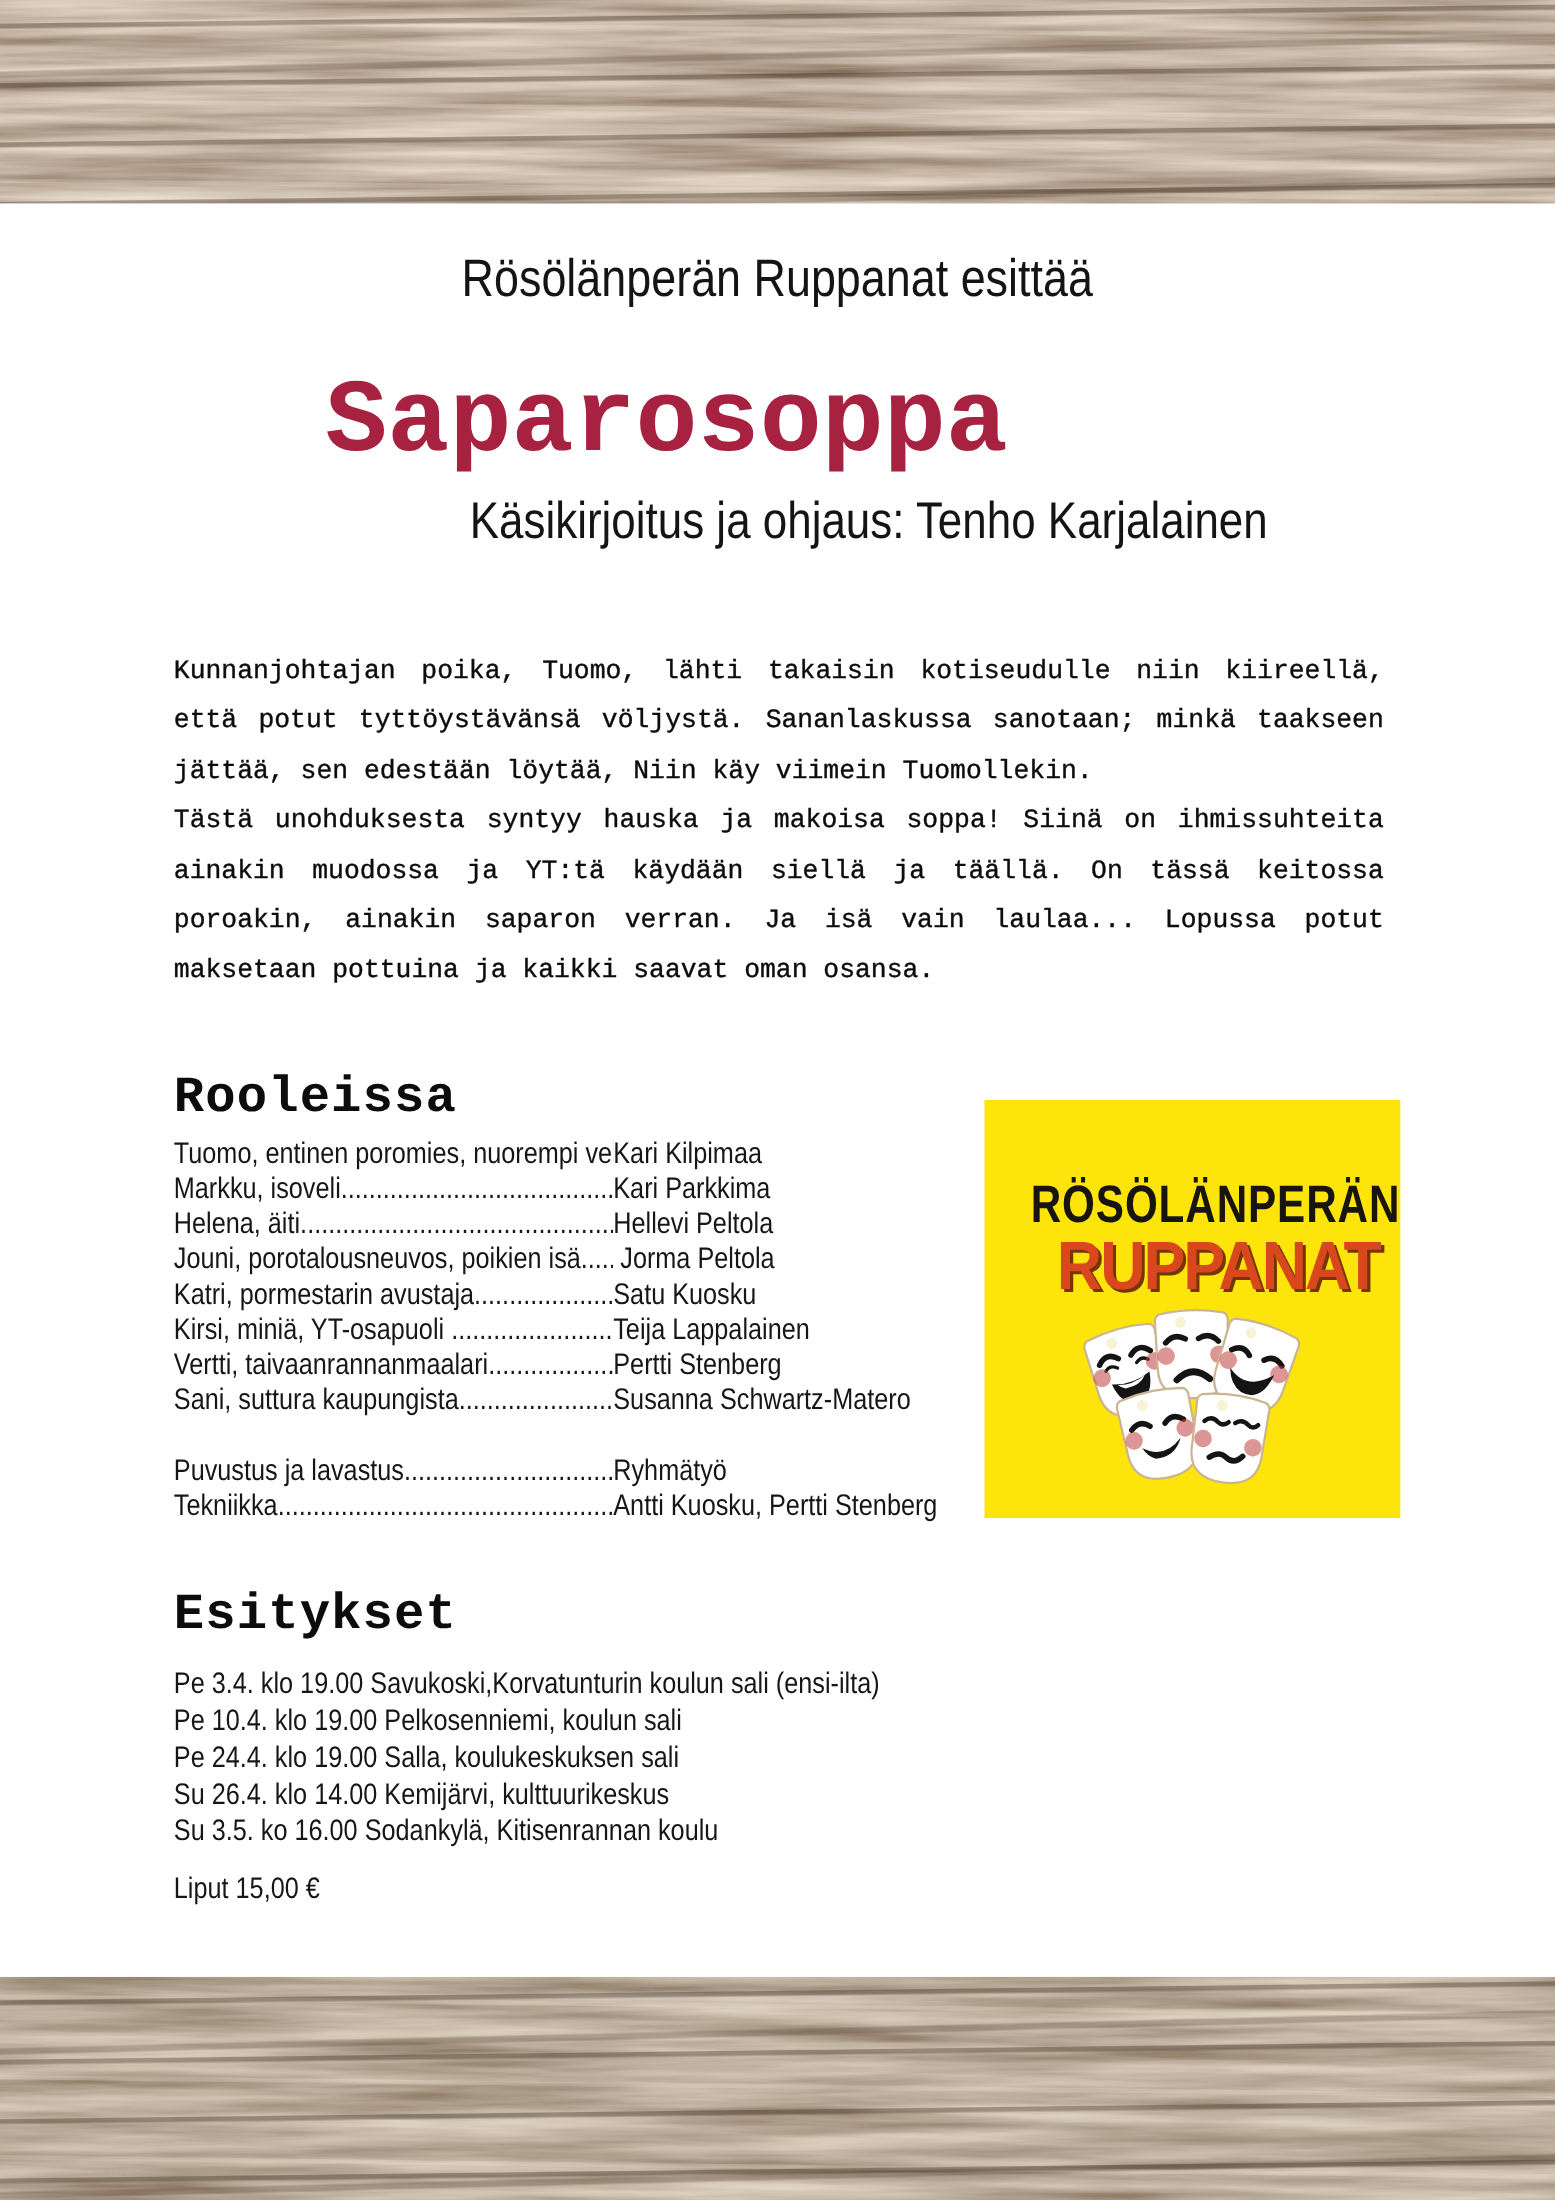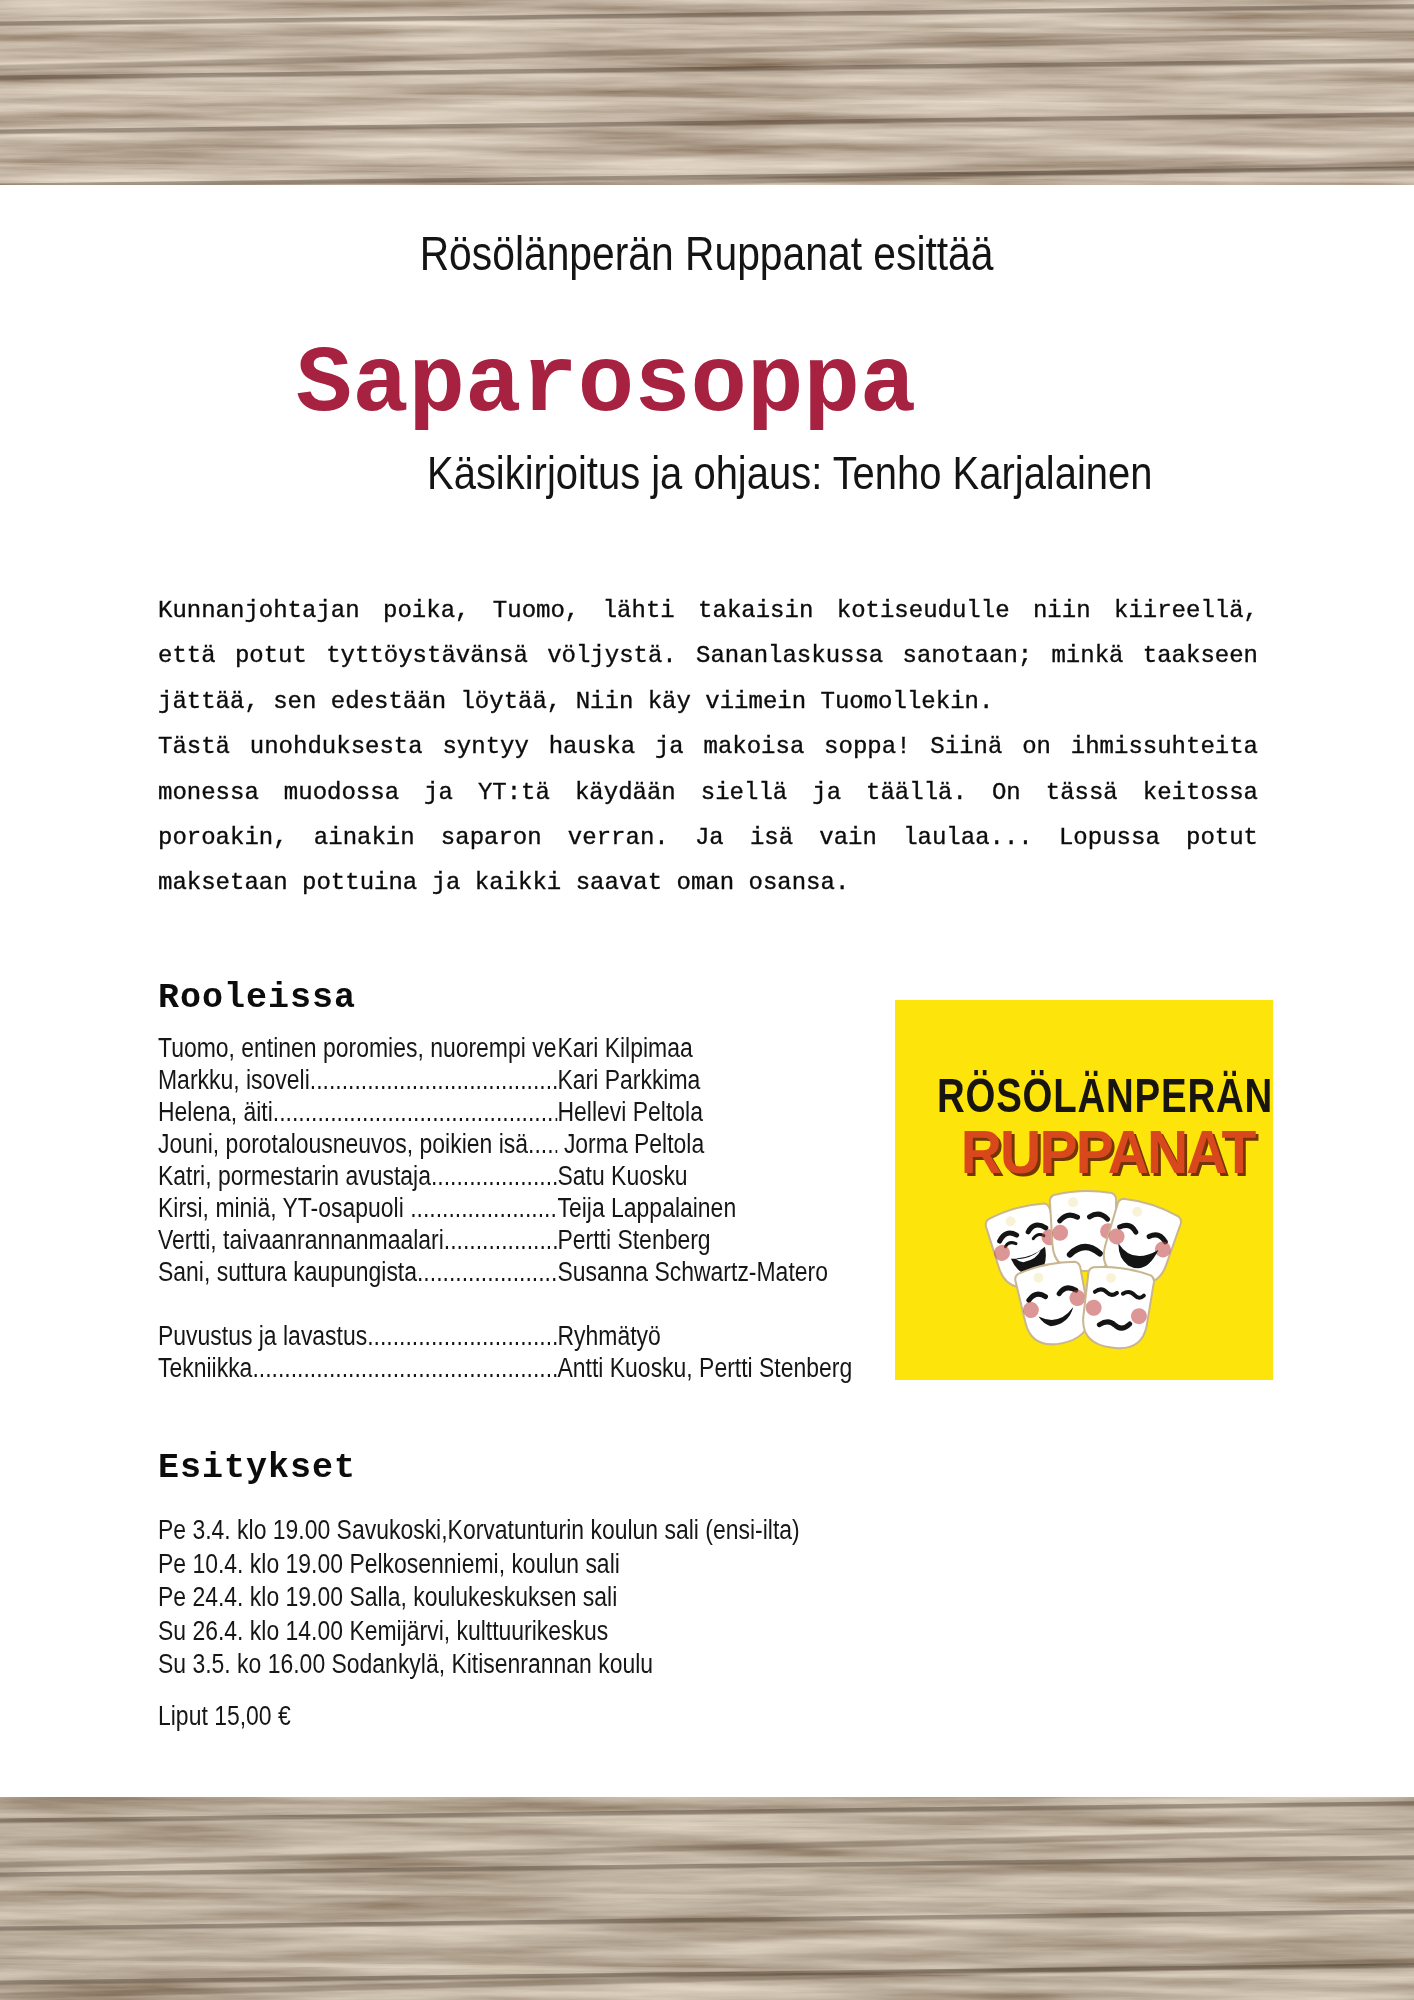--- a/index.html
+++ b/index.html
@@ -31,21 +31,21 @@
             font-size:47px;line-height:58px;color:#141414;}
 
   
   .synopsis{position:absolute;top:588px;left:158px;width:1100px;
             font-size:24px;line-height:45.4px;color:#0c0c0c;
             -webkit-text-stroke:0.35px currentColor;}
   .syn-line{text-align:justify;text-align-last:justify;}
   .syn-line.endline{text-align-last:left;}
 
   
-  .sec-h{position:absolute;left:158px;font-weight:bold;font-size:35px;line-height:56px;
+  .sec-h{position:absolute;left:158px;font-weight:bold;font-size:46px;line-height:56px;
          letter-spacing:1px;color:#0c0c0c;}
   .roles-h{top:970px;}
   .shows-h{top:1440px;}
 
   
   .castwrap{position:absolute;top:1032px;left:158px;width:1180px;}
   .cast-row{display:flex;align-items:baseline;font-size:27px;line-height:32px;color:#161616;}
   .rd{display:flex;width:470px;overflow:hidden;flex:0 0 470px;}
   .role{white-space:pre;}
   .leader{flex:1 1 0;overflow:hidden;white-space:nowrap;}
@@ -87,21 +87,21 @@
 
   <div class="presents"><span class="ccenter">Rösölänperän Ruppanat esittää</span></div>
   <div class="title typew" style="color: rgb(167, 34, 64);">Saparosoppa</div>
   <div class="subtitle"><span class="ccenter">Käsikirjoitus ja ohjaus: Tenho Karjalainen</span></div>
 
   <div class="synopsis typew">
       <div class="syn-line">Kunnanjohtajan poika, Tuomo, lähti takaisin kotiseudulle niin kiireellä,</div>
       <div class="syn-line">että potut tyttöystävänsä völjystä. Sananlaskussa sanotaan; minkä taakseen</div>
       <div class="syn-line endline">jättää, sen edestään löytää, Niin käy viimein Tuomollekin.</div>
       <div class="syn-line">Tästä unohduksesta syntyy hauska ja makoisa soppa! Siinä on ihmissuhteita</div>
-      <div class="syn-line">monessa muodossa ja YT:tä käydään siellä ja täällä. On tässä keitossa</div>
+      <div class="syn-line">ainakin muodossa ja YT:tä käydään siellä ja täällä. On tässä keitossa</div>
       <div class="syn-line">poroakin, ainakin saparon verran. Ja isä vain laulaa... Lopussa potut</div>
       <div class="syn-line endline">maksetaan pottuina ja kaikki saavat oman osansa.</div>
     </div>
 
   <div class="sec-h roles-h typew">Rooleissa</div>
 
   <div class="castwrap cond">
     <div>
 
         <div class="cast-row">

